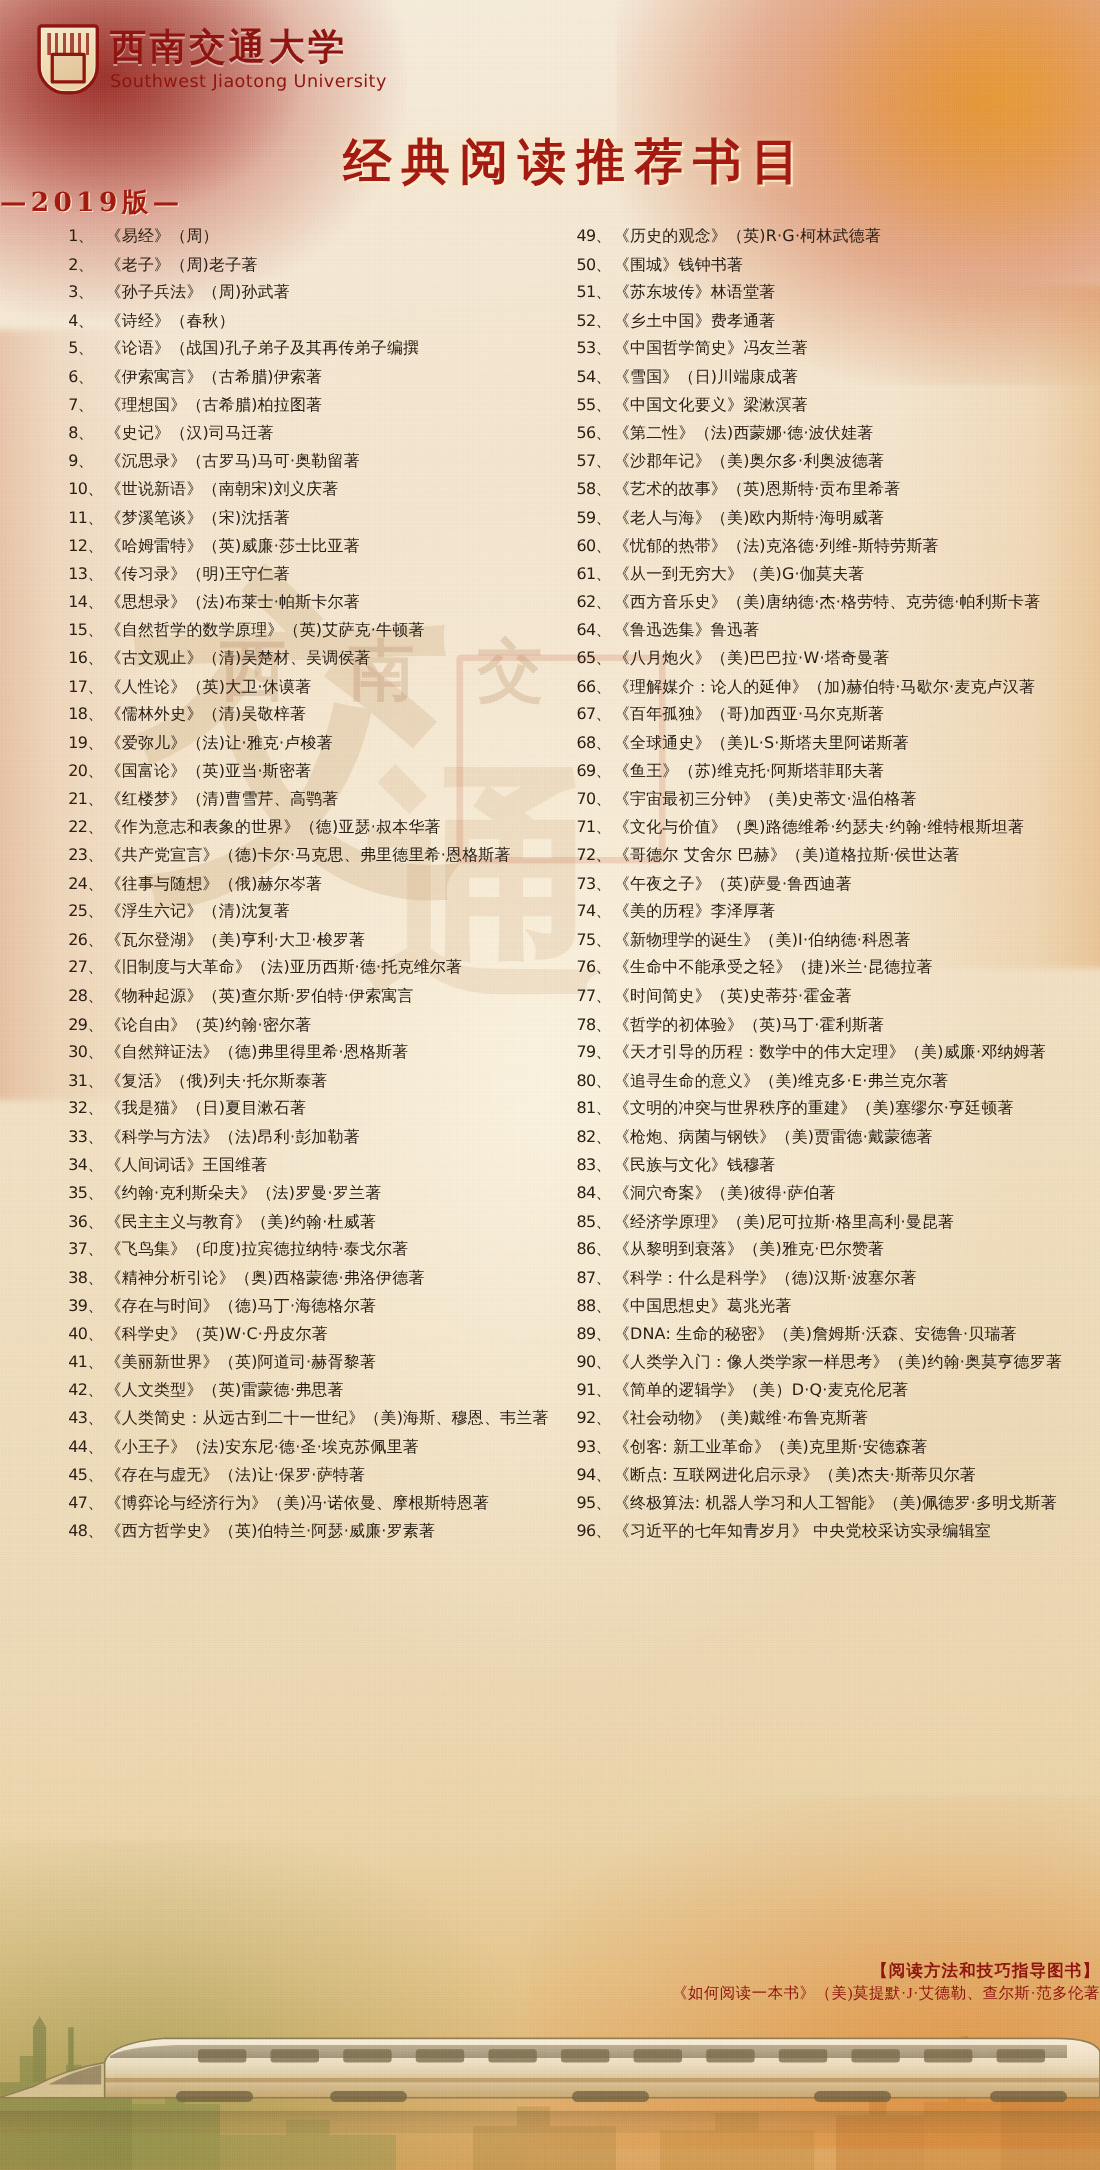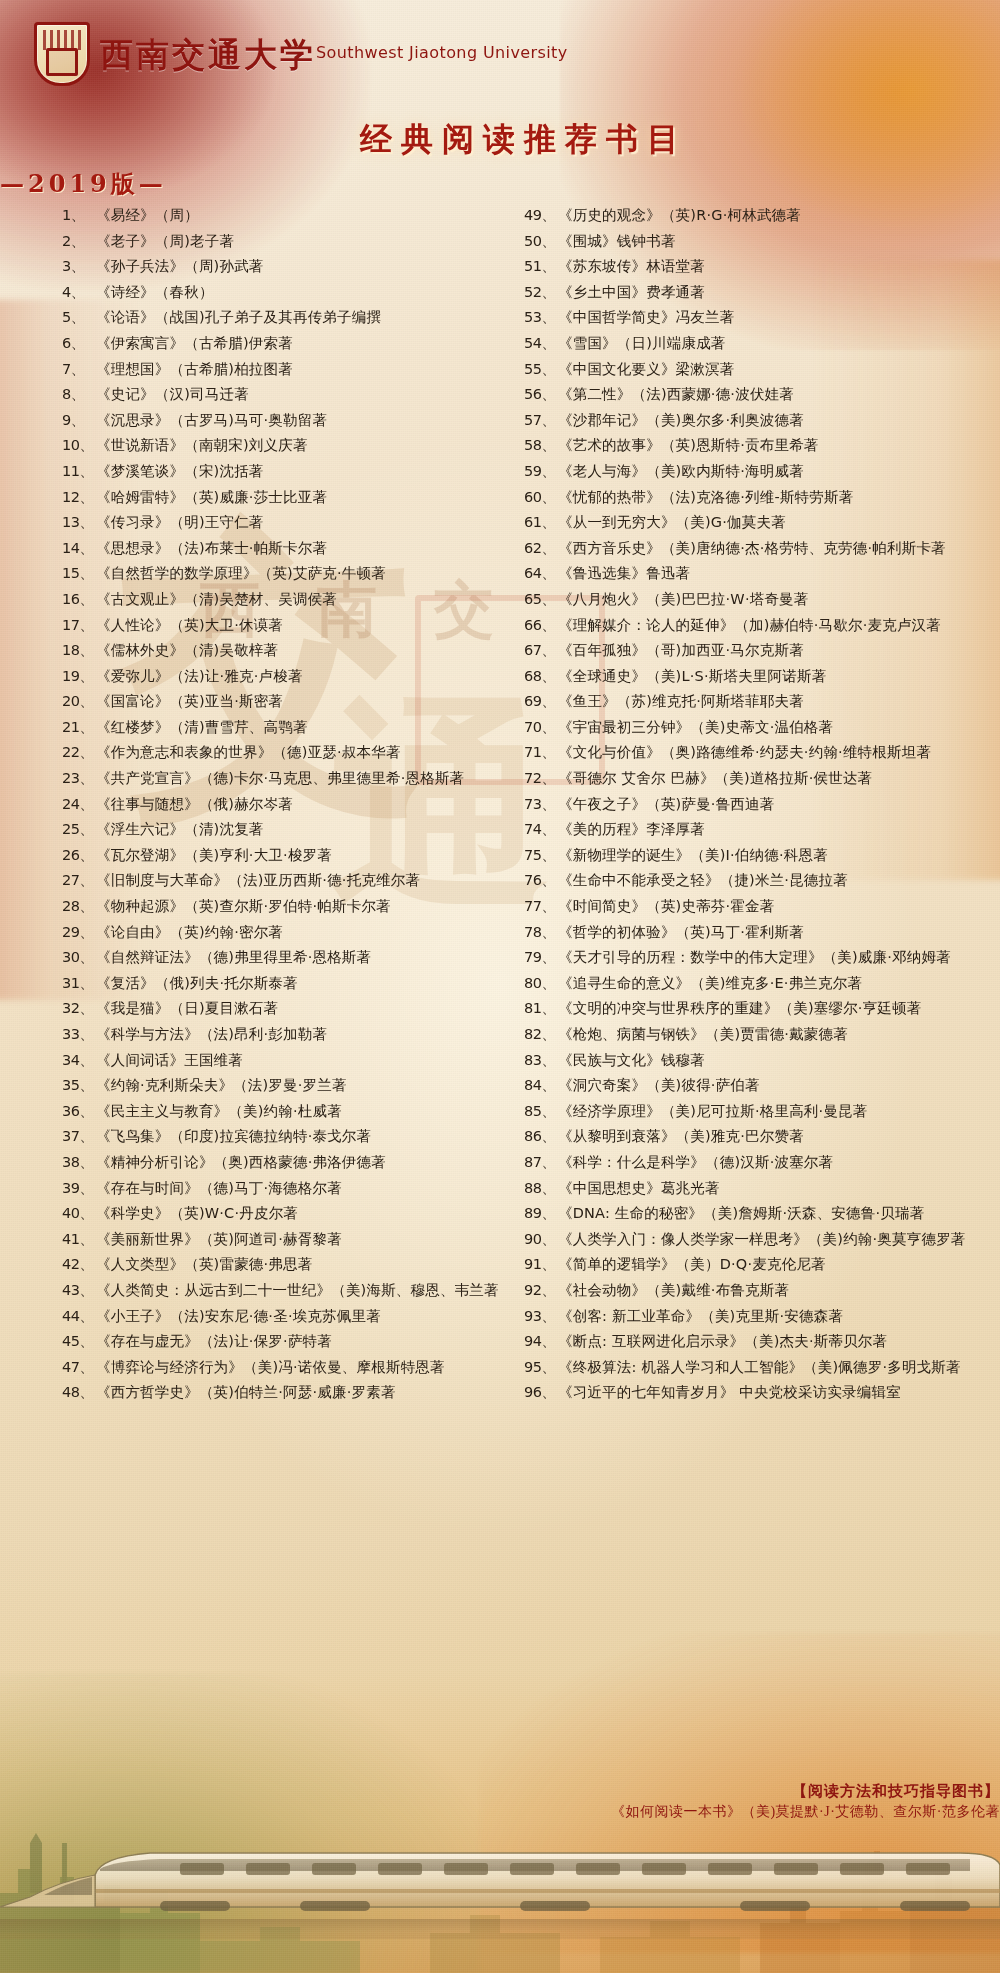--- a/index.html
+++ b/index.html
@@ -114,41 +114,41 @@
     background: repeating-linear-gradient(90deg,#8e1510 0 3px, transparent 3px 7px);
     opacity: .75;
   }
   .logo-shield:after {
     content: "";
     position: absolute; left: 50%; bottom: 7px; transform: translateX(-50%);
     width: 26px; height: 22px;
     border: 3px solid #8e1510; border-radius: 2px;
     background: rgba(142,21,16,0.08);
   }
-  .logo-text { display: flex; flex-direction: row; line-height: 1; }
+  .logo-text { display: flex; flex-direction: column; line-height: 1; }
   .logo-cn {
     font-family: "DejaVu Serif", "Liberation Serif", serif;
     font-size: 33px; font-weight: bold;
     color: #8e1510;
     letter-spacing: 3px;
     text-shadow: 0 1px 0 rgba(255,255,255,0.45);
   }
   .logo-en {
     margin-top: 7px;
     font-size: 16px; font-weight: normal;
     color: #8e1510;
     letter-spacing: .4px;
   }
 
   
   .title-main {
     position: absolute; left: 0; right: 0; top: 118px;
     text-align: center;
     font-family: "DejaVu Serif", "Liberation Serif", serif;
-    font-size: 32px; font-weight: bold;
+    font-size: 44px; font-weight: bold;
     letter-spacing: 9px;
     color: #a41a10;
     text-shadow: 2px 2px 1px rgba(255,240,210,0.9), 0 0 12px rgba(255,220,170,0.6);
     z-index: 6;
     margin-left: 48px;
   }
   .title-sub {
     position: absolute; left: 0; right: 0; top: 168px;
     text-align: left;
     font-family: "DejaVu Serif", "Liberation Serif", serif;
@@ -360,21 +360,21 @@
         <div class="item">
           <span class="idx">26、</span>
           <span class="txt">《瓦尔登湖》（美)亨利·大卫·梭罗著</span>
         </div>
         <div class="item">
           <span class="idx">27、</span>
           <span class="txt">《旧制度与大革命》（法)亚历西斯·德·托克维尔著</span>
         </div>
         <div class="item">
           <span class="idx">28、</span>
-          <span class="txt">《物种起源》（英)查尔斯·罗伯特·帕斯卡尔著</span>
+          <span class="txt">《物种起源》（英)查尔斯·罗伯特·伊索寓言</span>
         </div>
         <div class="item">
           <span class="idx">29、</span>
           <span class="txt">《论自由》（英)约翰·密尔著</span>
         </div>
         <div class="item">
           <span class="idx">30、</span>
           <span class="txt">《自然辩证法》（德)弗里得里希·恩格斯著</span>
         </div>
         <div class="item">

